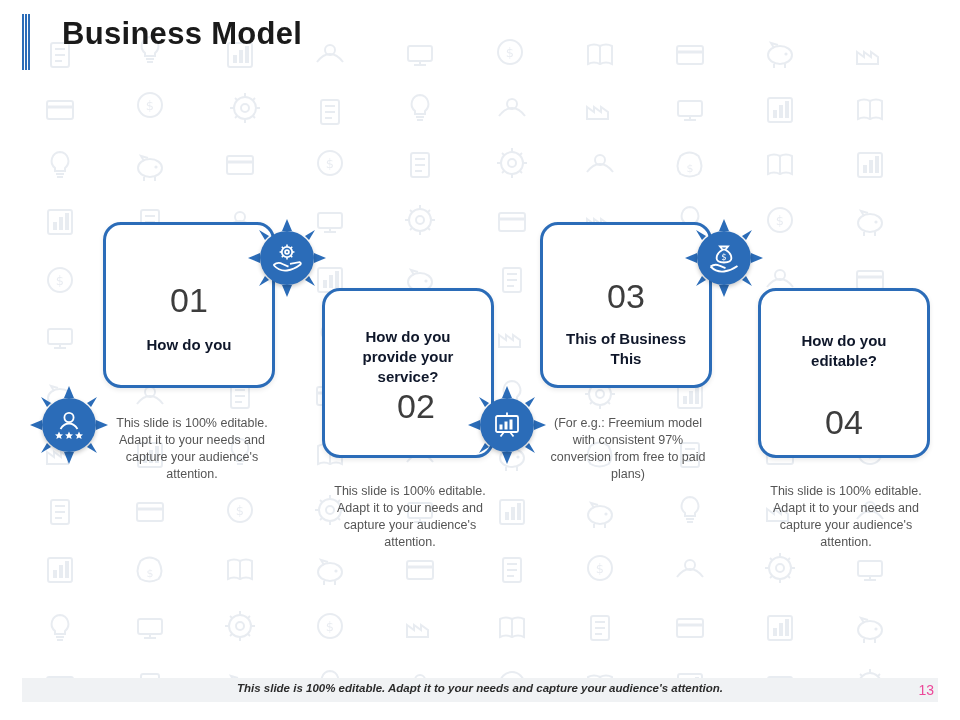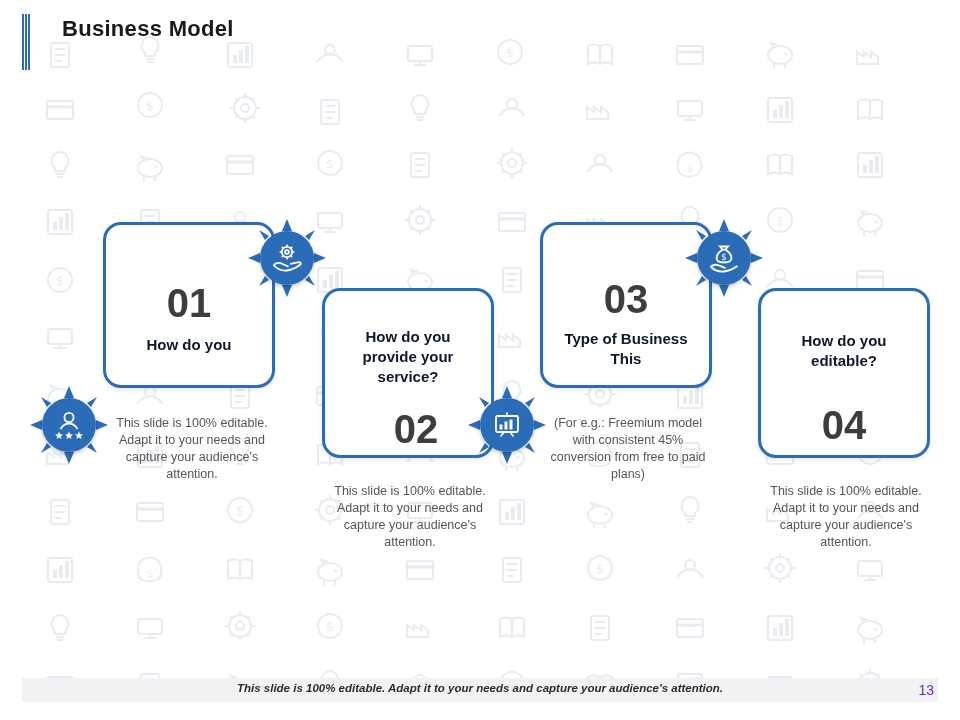--- a/index.html
+++ b/index.html
@@ -30,42 +30,42 @@
     left: 22px; top: 14px;
     width: 10px; height: 56px;
     background: repeating-linear-gradient(
         to right,
         #2b6cb8 0px, #2b6cb8 1.6px,
         #ffffff 1.6px, #ffffff 3.2px);
   }
   .slide-title {
     position: absolute;
     left: 62px; top: 16px;
-    font-size: 22px;
+    font-size: 31px;
     font-weight: bold;
     color: #1a1a1a;
     letter-spacing: .3px;
   }
 
   
   .card {
     position: absolute;
     box-sizing: border-box;
     background: #ffffff;
     border: 3px solid #2b6cb8;
     border-radius: 18px;
     box-shadow: 0 2px 5px rgba(0,0,0,0.09);
   }
   .card-num {
     position: absolute;
     left: 0; right: 0;
     text-align: center;
-    font-size: 40px;
+    font-size: 34px;
     color: #3d3d3d;
-    font-weight: bold;
+    font-weight: normal;
   }
   .card-head {
     position: absolute;
     left: 12px; right: 12px;
     text-align: center;
     font-size: 15px;
     font-weight: bold;
     color: #0f172a;
     line-height: 20px;
   }
@@ -109,21 +109,21 @@
     text-align: center;
     font-size: 11.5px;
     font-style: italic;
     font-weight: bold;
     color: #2b2b2b;
   }
   .page-num {
     position: absolute;
     right: 26px; bottom: 22px;
     font-size: 14px;
-    color: #6d28d9;
+    color: #ec4899;
   }
 </style>
 </head>
 <body>
 
 <svg class="bg-pattern" viewBox="0 0 960 720" xmlns="http://www.w3.org/2000/svg">
   <defs>
     <g id="wm-gear">
       <circle cx="0" cy="0" r="11" fill="none" stroke="#d7dde6" stroke-width="2"></circle>
       <circle cx="0" cy="0" r="4" fill="none" stroke="#d7dde6" stroke-width="2"></circle>
@@ -400,21 +400,21 @@
     </svg>
   </div>
 </div>
 
 <div class="card" style="left:322px; top:288px; width:172px; height:170px;">
   <div class="card-head" style="top:36px;">
     <span>How do you</span><br>
     <span>provide your</span><br>
     <span>service?</span>
   </div>
-  <div class="card-num" style="top:116px;margin-left:16px;">02</div>
+  <div class="card-num" style="top:96px;margin-left:16px;">02</div>
 </div>
 <div class="card-body-out" style="left:330px; top:483px; width:160px;">This slide is 100% editable. Adapt it to your needs and capture your audience's attention.</div>
 
 <div class="badge-wrap" style="left:468px; top:386px;">
   <svg class="badge-spikes" viewBox="0 0 78 78">
     <g fill="#2b6cb8">
       <polygon points="39,0 44,12 34,12"></polygon>
       <polygon points="39,78 44,66 34,66"></polygon>
       <polygon points="0,39 12,44 12,34"></polygon>
       <polygon points="78,39 66,44 66,34"></polygon>
@@ -436,25 +436,25 @@
         <rect x="14.5" y="13.5" width="3" height="8"></rect>
         <rect x="19.5" y="11.5" width="3" height="10"></rect>
       </g>
     </svg>
   </div>
 </div>
 
 <div class="card" style="left:540px; top:222px; width:172px; height:166px;padding-left:34px;">
   <div class="card-num" style="top:52px;">03</div>
   <div class="card-head" style="top:104px;">
-    <span>Type of Business</span><br>
+    <span>This of Business</span><br>
     <span>This</span>
   </div>
 </div>
-<div class="card-body-out" style="left:548px; top:415px; width:160px;">(For e.g.: Freemium model with consistent 45% conversion from free to paid plans)</div>
+<div class="card-body-out" style="left:548px; top:415px; width:160px;">(For e.g.: Freemium model with consistent 97% conversion from free to paid plans)</div>
 
 <div class="badge-wrap" style="left:685px; top:219px;">
   <svg class="badge-spikes" viewBox="0 0 78 78">
     <g fill="#2b6cb8">
       <polygon points="39,0 44,12 34,12"></polygon>
       <polygon points="39,78 44,66 34,66"></polygon>
       <polygon points="0,39 12,44 12,34"></polygon>
       <polygon points="78,39 66,44 66,34"></polygon>
       <polygon points="11,11 21,17 17,21"></polygon>
       <polygon points="67,67 57,61 61,57"></polygon>

